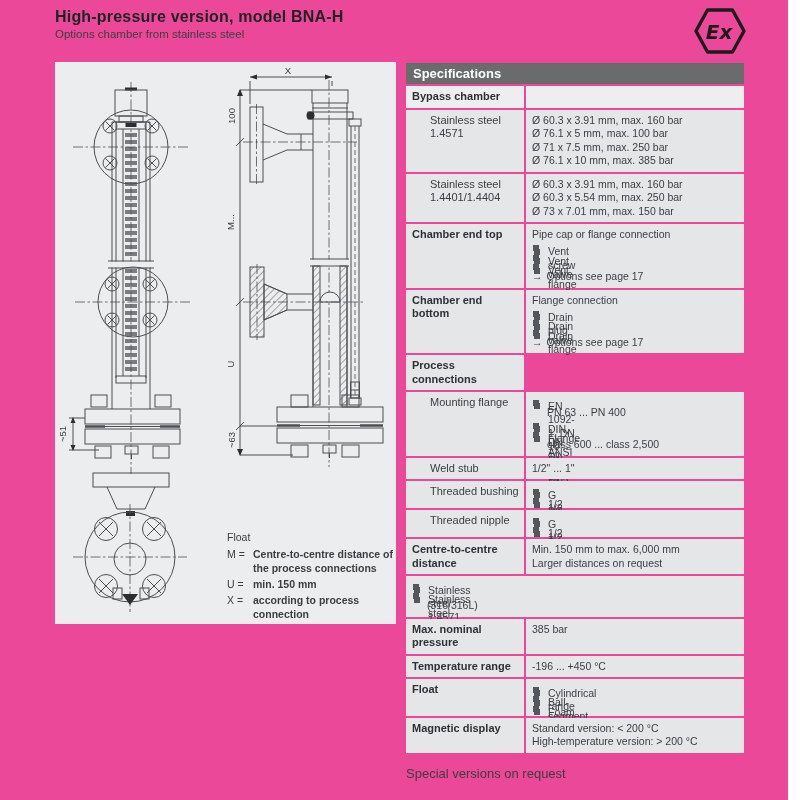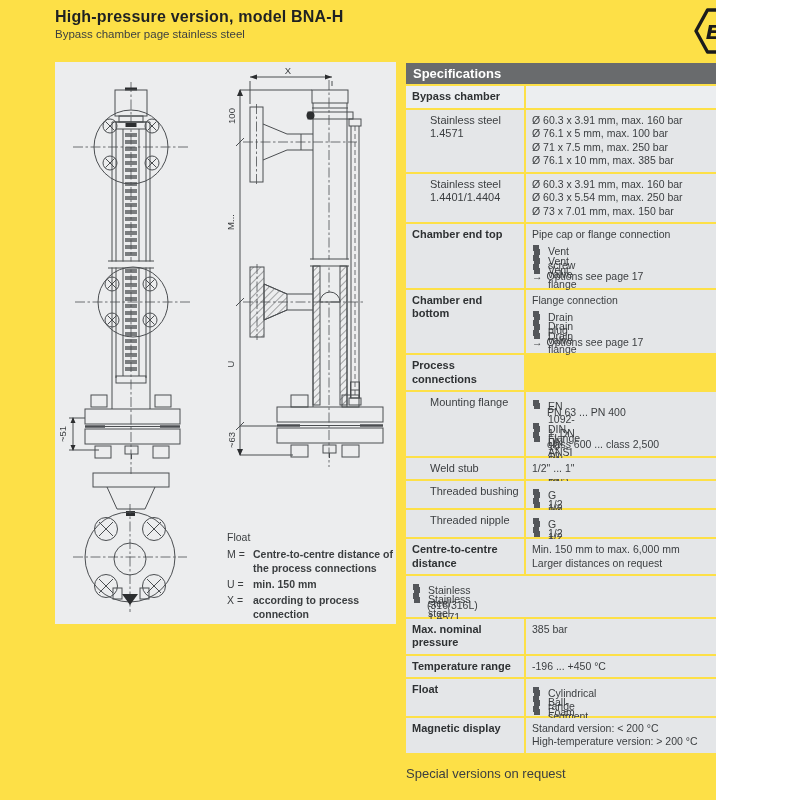--- a/index.html
+++ b/index.html
@@ -1,16 +1,16 @@
 <!DOCTYPE html>
 <html><head>
 <meta charset="utf-8">
 <style>
   html,body{margin:0;padding:0;background:#ffffff;}
-  .page{position:relative;width:716px;height:800px;background:#fde047;overflow:hidden;
+  .page{position:relative;width:788px;height:800px;background:#ec4899;overflow:hidden;
         font-family:"Liberation Sans","DejaVu Sans",sans-serif;color:#3b3e40;}
   
   .title{position:absolute;left:55px;top:8px;font-size:16px;font-weight:bold;color:#1f2123;margin:0;letter-spacing:.2px;}
   .subtitle{position:absolute;left:55px;top:28px;font-size:11.5px;color:#3b3e40;}
   .ex-logo{position:absolute;left:694px;top:8px;width:52px;height:46px;}
   .ex-logo text{font-family:"DejaVu Sans","Liberation Sans",sans-serif;fill:#1c1c1c;}
   
   .drawing-panel{position:absolute;left:55px;top:62px;width:341px;height:562px;background:#ecedee;}
   .ln{fill:none;stroke:#4b4e51;stroke-width:1;}
   .thk{fill:none;stroke:#4b4e51;stroke-width:2.6;}
@@ -40,21 +40,21 @@
   .sq{width:6px;height:6px;background:#53565a;flex:none;margin:3.5px 8px 0 1px;}
   .arr{flex:none;margin-right:4px;}
   .footer-note{position:absolute;left:406px;top:766px;font-size:13px;color:#3b3e40;}
 </style>
 </head>
 <body>
 
 <div class="page">
 
   <h1 class="title">High-pressure version, model BNA-H</h1>
-  <div class="subtitle">Bypass chamber page stainless steel</div>
+  <div class="subtitle">Options chamber from stainless steel</div>
 
   <svg class="ex-logo" viewBox="0 0 52 46">
     <polygon points="13.5,2 38.5,2 50,23 38.5,44 13.5,44 2,23" fill="none" stroke="#1c1c1c" stroke-width="3.4" stroke-linejoin="round"></polygon>
     <text x="25" y="30.5" text-anchor="middle" font-style="italic" font-weight="bold" font-size="20">Ex</text>
   </svg>
 
   <div class="drawing-panel">
     <svg width="341" height="562" viewBox="0 0 341 562">
       <defs>
         <pattern id="hatch" width="5" height="5" patternUnits="userSpaceOnUse" patternTransform="rotate(45)">

